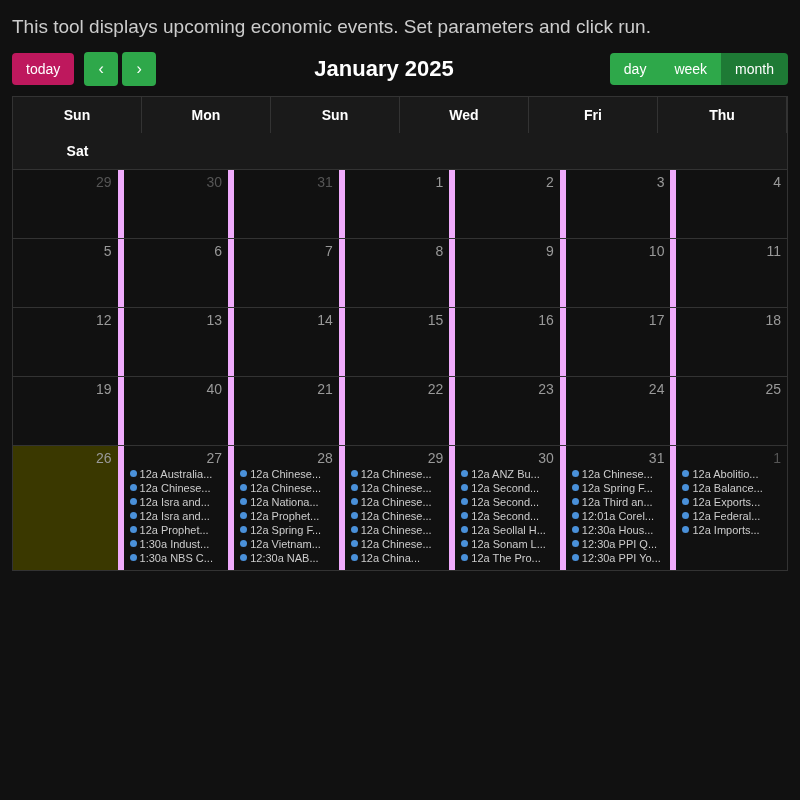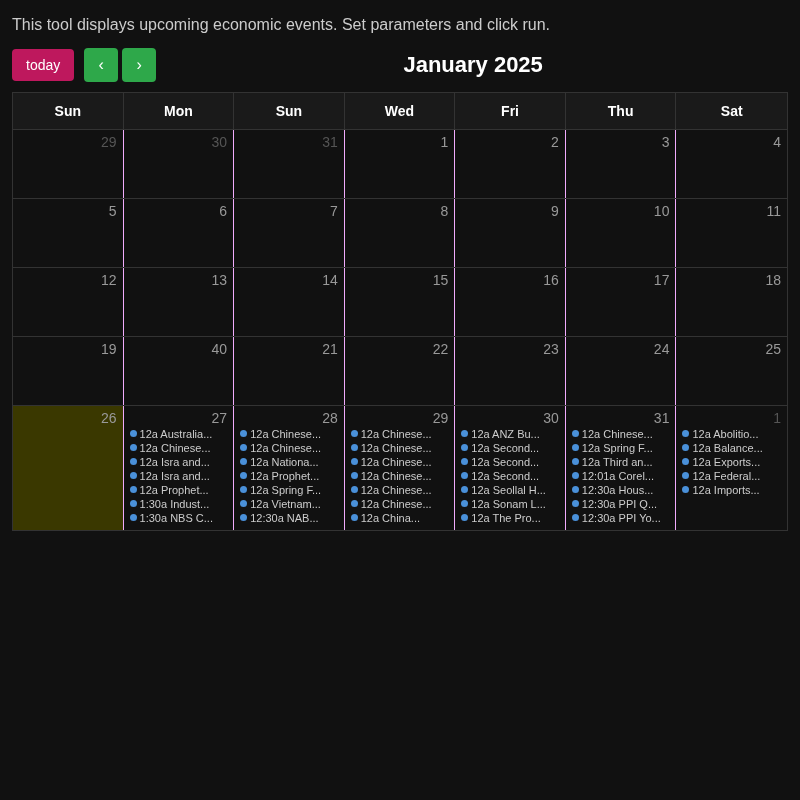--- a/index.html
+++ b/index.html
@@ -7,21 +7,21 @@
       background: #111;
       color: #fff;
       font-family: Arial, sans-serif;
       font-size: 14px;
       width: 800px;
       height: 800px;
       overflow: hidden;
     }
     .top-bar {
       padding: 16px 12px 8px 12px;
-      font-size: 16px;
+      font-size: 19px;
       color: #ccc;
     }
     .controls {
       display: flex;
       align-items: center;
       padding: 6px 12px 10px 12px;
     }
     .btn-today {
       background: #be185d;
       color: #fff;
@@ -67,21 +67,21 @@
       background: #1e7a35;
     }
     .calendar-wrap {
       margin: 0 12px;
       border: 1px solid #333;
       overflow: hidden;
       position: relative;
     }
     .cal-header {
       display: grid;
-      grid-template-columns: repeat(7, 1fr);
+      grid-template-columns: repeat(6, 1fr);
       background: #1a1a1a;
     }
     .cal-header-cell {
       text-align: center;
       padding: 10px 0;
       font-weight: bold;
       color: #fff;
       border-right: 1px solid #333;
       font-size: 14px;
     }
@@ -92,21 +92,21 @@
       overflow-y: auto;
       max-height: 585px;
     }
     .cal-week {
       display: grid;
       grid-template-columns: repeat(7, 1fr);
       border-top: 1px solid #333;
       min-height: 68px;
     }
     .cal-cell {
-      border-right: 1px solid #f0abfc;
+      border-right: 6px solid #f0abfc;
       padding: 4px 6px;
       vertical-align: top;
       min-height: 68px;
       position: relative;
     }
     .cal-cell:last-child { border-right: none; }
     .cal-cell.other-month .day-num { color: #555; }
     .day-num {
       text-align: right;
       color: #999;
@@ -146,20 +146,25 @@
 
 <div class="top-bar">
   <span>This tool displays upcoming economic events. Set parameters and click run.</span>
 </div>
 
 <div class="controls">
   <button class="btn-today">today</button>
   <button class="nav-btn">‹</button>
   <button class="nav-btn">›</button>
   <div class="month-title">January 2025</div>
+  <div class="view-toggle">
+    <button class="view-btn">day</button>
+    <button class="view-btn">week</button>
+    <button class="view-btn active">month</button>
+  </div>
 </div>
 
 <div class="calendar-wrap">
   <div class="cal-header">
     <div class="cal-header-cell">Sun</div>
     <div class="cal-header-cell">Mon</div>
     <div class="cal-header-cell">Sun</div>
     <div class="cal-header-cell">Wed</div>
     <div class="cal-header-cell">Fri</div>
     <div class="cal-header-cell">Thu</div>

